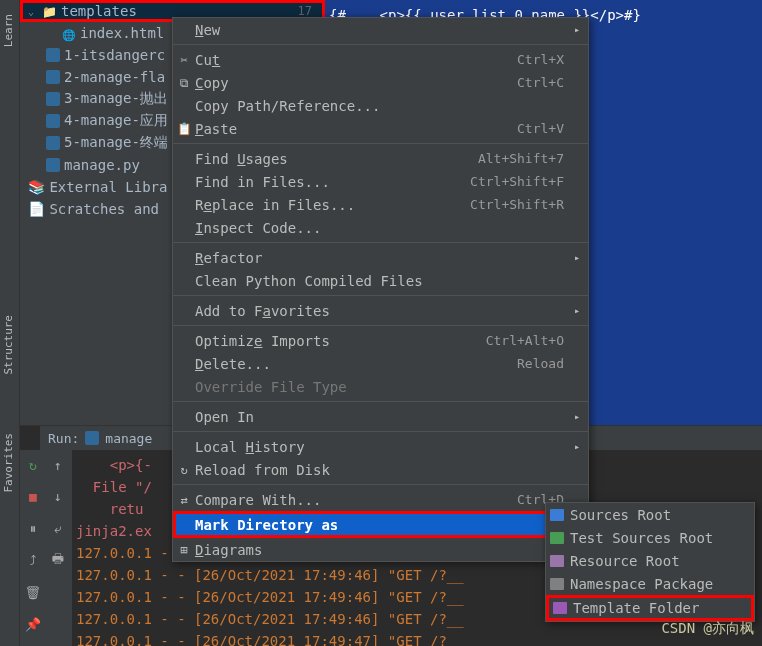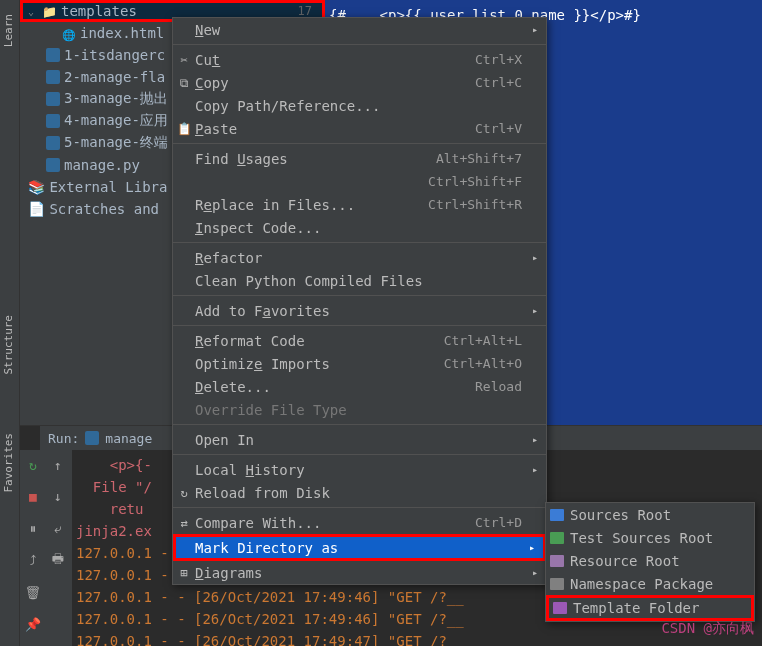--- a/index.html
+++ b/index.html
@@ -71,38 +71,39 @@
       background: #1a3c8c;
       color: #fff;
       padding: 4px;
       font-size: 14px;
       line-height: 22px;
     }
     .editor-line { white-space: pre; }
     .context-menu {
       position: absolute;
       left: 172px; top: 17px;
-      width: 375px;
+      width: 417px;
       background: #3c3f41;
       border: 1px solid #515151;
       box-shadow: 2px 2px 8px rgba(0,0,0,0.5);
       z-index: 100;
     }
     .menu-item {
       display: flex;
       align-items: center;
       height: 23px;
       padding: 0 24px 0 22px;
       position: relative;
       color: #bbb;
       font-size: 14px;
     }
     .menu-item.selected {
       background: #1060c9;
       color: #fff;
+      font-weight: bold;
     }
     .menu-item.highlighted {
       border: 3px solid #ff0000;
       padding: 0 21px 0 19px;
       height: 27px;
     }
     .menu-item.disabled { color: #777; }
     .menu-item .shortcut {
       margin-left: auto;
       color: #999;
@@ -186,21 +187,21 @@
       line-height: 22px;
       overflow: hidden;
     }
     .console-line { white-space: pre; }
     .red { color: #cc666e; }
     .orange { color: #cc7832; }
     .blue-link { color: #5394ec; }
     .watermark {
       position: absolute;
       right: 8px; bottom: 8px;
-      color: #ec4899;
+      color: #fef9c3;
       font-size: 14px;
       z-index: 200;
       opacity: 0.75;
       text-align: right;
     }
   </style>
 </head>
 <body>
 
 <div class="sidebar-left">
@@ -292,20 +293,21 @@
       <span class="icon">📋</span>
       <span><span class="underline">P</span>aste</span>
       <span class="shortcut">Ctrl+V</span>
     </div>
     <div class="menu-separator"></div>
     <div class="menu-item">
       <span>Find <span class="underline">U</span>sages</span>
       <span class="shortcut">Alt+Shift+7</span>
     </div>
     <div class="menu-item">
+      <span>Find in Files...</span>
       <span class="shortcut">Ctrl+Shift+F</span>
     </div>
     <div class="menu-item">
       <span>R<span class="underline">e</span>place in Files...</span>
       <span class="shortcut">Ctrl+Shift+R</span>
     </div>
     <div class="menu-item">
       <span><span class="underline">I</span>nspect Code...</span>
     </div>
     <div class="menu-separator"></div>
@@ -315,24 +317,20 @@
     </div>
     <div class="menu-item">
       <span>Clean Python Compiled Files</span>
     </div>
     <div class="menu-separator"></div>
     <div class="menu-item">
       <span>Add to F<span class="underline">a</span>vorites</span>
       <span class="arrow">▸</span>
     </div>
     <div class="menu-separator"></div>
-    <div class="menu-item">
-      <span><span class="underline">R</span>eformat Code</span>
-      <span class="shortcut">Ctrl+Alt+L</span>
-    </div>
     <div class="menu-item">
       <span>Optimiz<span class="underline">e</span> Imports</span>
       <span class="shortcut">Ctrl+Alt+O</span>
     </div>
     <div class="menu-item">
       <span><span class="underline">D</span>elete...</span>
       <span class="shortcut">Reload</span>
     </div>
     <div class="menu-item disabled">
       <span>Override File Type</span>

